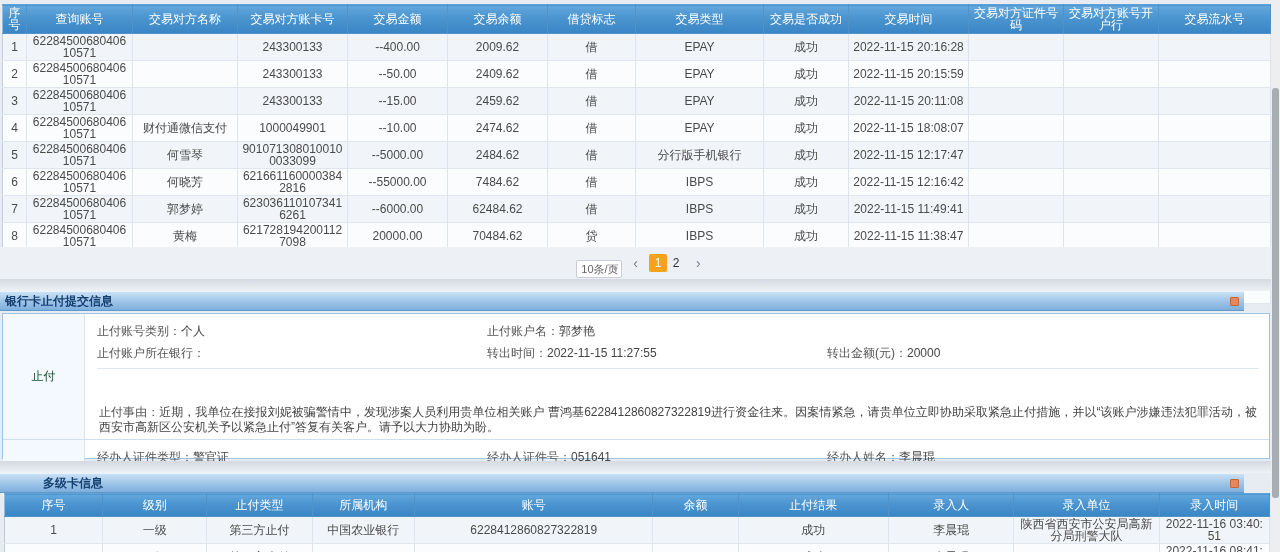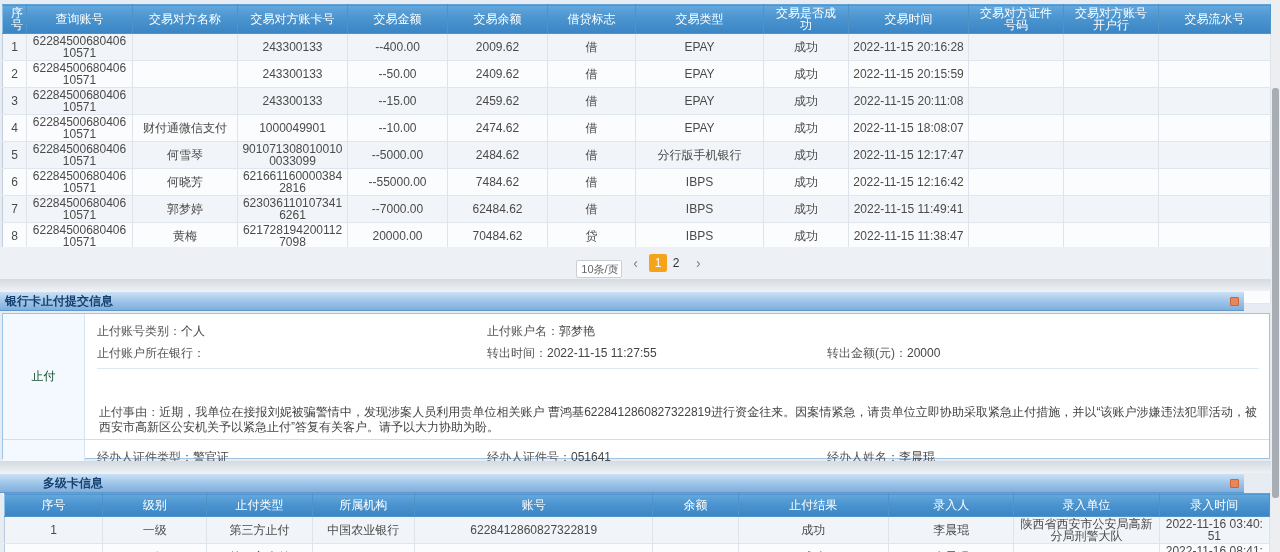--- a/index.html
+++ b/index.html
@@ -7,21 +7,21 @@
   body {
     font-family:"Liberation Sans","DejaVu Sans",sans-serif;
     font-size:12px; color:#444; background:#e7ecf2; position:relative;
   }
   .page { position:relative; width:1280px; height:552px; }
 
   
   table.data-table { border-collapse:collapse; table-layout:fixed; background:#fff; }
   table.data-table th {
     background:linear-gradient(180deg,#64a8dd 0%,#4b94cf 45%,#3a85c5 100%);
-    color:#fff; font-weight:normal; height:23px; padding:2px 8px;
+    color:#fff; font-weight:normal; height:23px; padding:2px 2px;
     border:1px solid #4f93c9; border-left:1px solid #8cc0e8; border-top:1px solid #5fa3d8;
     text-align:center; line-height:12px; overflow:hidden;
   }
   table.data-table td {
     height:22px; padding:1px 3px; text-align:center; color:#4a4a4a;
     border-right:1px solid #dde4ec; border-bottom:1px solid #e0e6ee;
     line-height:12px; word-break:break-all; overflow:hidden;
   }
   table.data-table tbody tr:nth-child(odd)  td { background:#f1f4f8; }
   table.data-table tbody tr:nth-child(even) td { background:#fbfcfe; }
@@ -211,21 +211,21 @@
           <td>2022-11-15 12:16:42</td>
           <td></td>
           <td></td>
           <td></td>
         </tr>
         <tr>
           <td>7</td>
           <td>6228450068040610571</td>
           <td>郭梦婷</td>
           <td>6230361101073416261</td>
-          <td>--7000.00</td>
+          <td>--6000.00</td>
           <td>62484.62</td>
           <td>借</td>
           <td>IBPS</td>
           <td>成功</td>
           <td>2022-11-15 11:49:41</td>
           <td></td>
           <td></td>
           <td></td>
         </tr>
         <tr>

